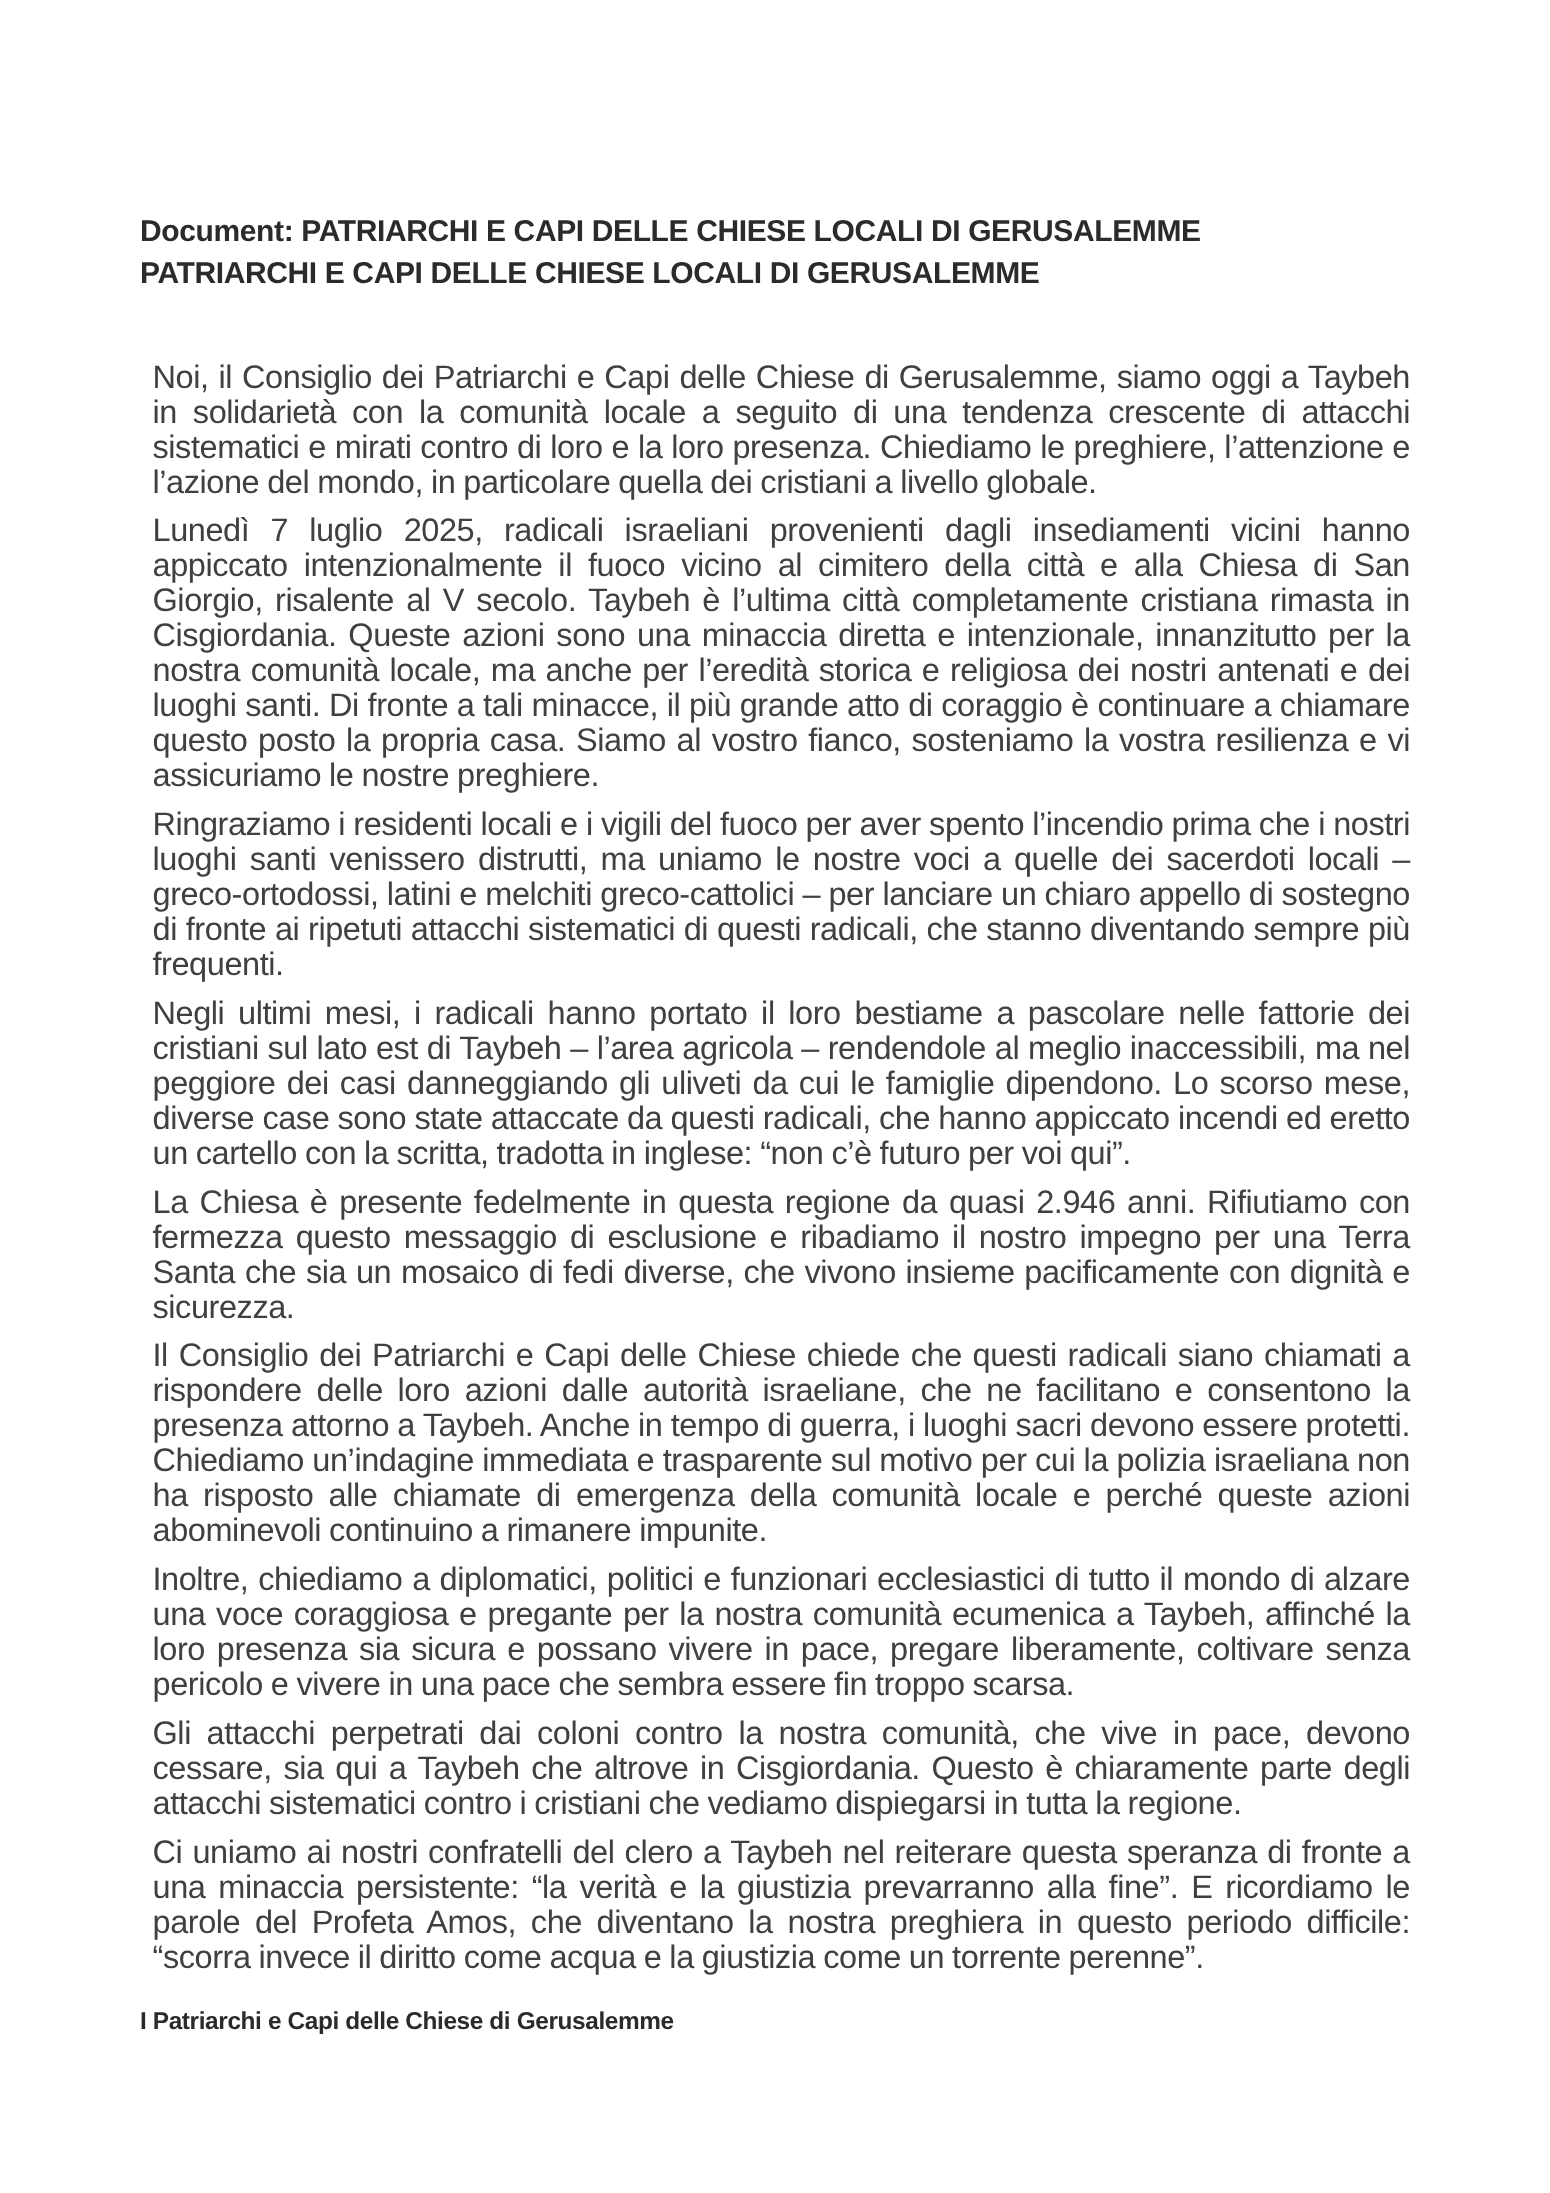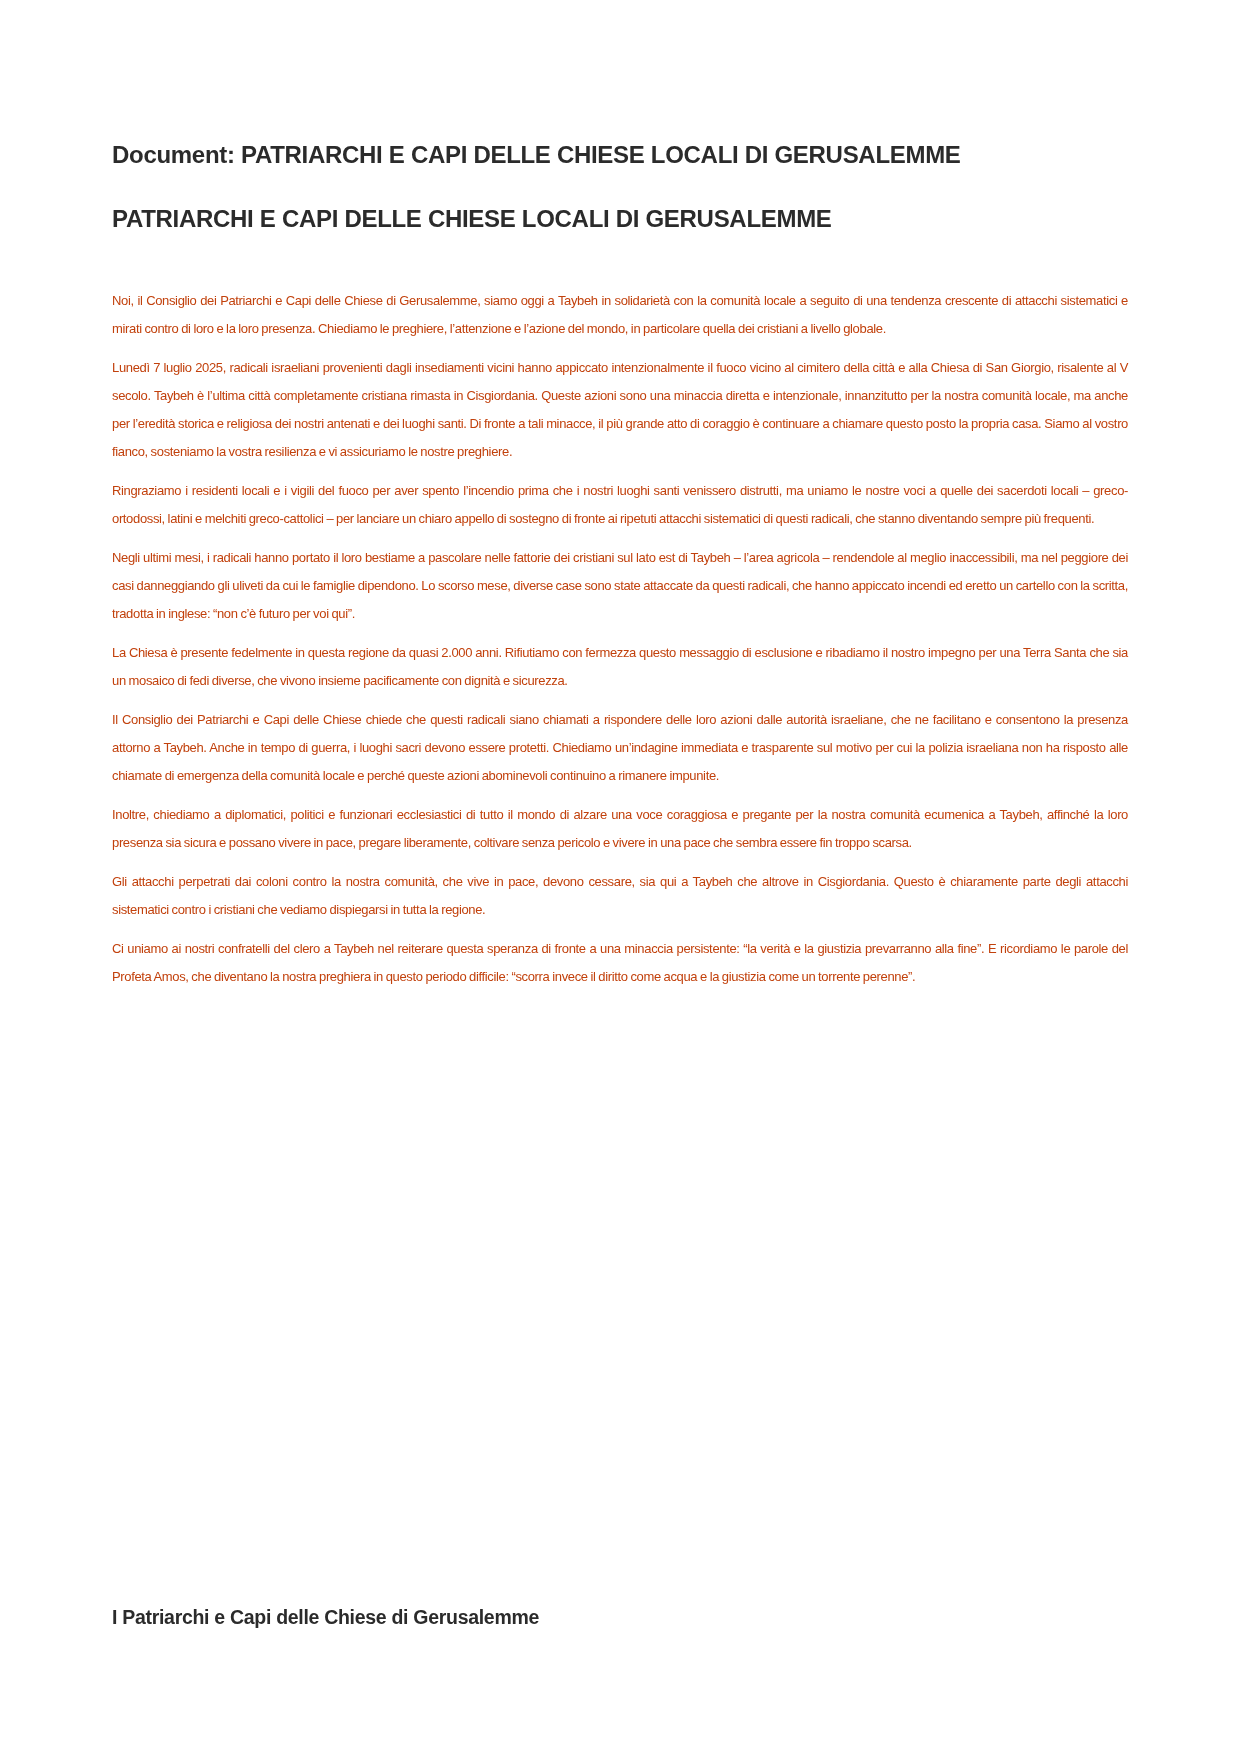--- a/index.html
+++ b/index.html
@@ -21,34 +21,34 @@
       font-family: "Liberation Sans", sans-serif;
       font-weight: bold;
       font-size: 24px;
       color: #2b2b2b;
       margin: 0;
       position: absolute;
       left: 0;
       white-space: nowrap;
       letter-spacing: -0.3px;
     }
-    #t1 { top: 141px; }
+    #t1 { top: 172px; }
     #t2 { top: 205px; }
     .body-text {
       position: absolute;
       top: 287px;
       left: 0;
       width: 1016px;
     }
     .para {
-      margin: 0 0 11px 0;
-      font-size: 13px;
+      margin: 0 0 11px 10px;
+      font-size: 26px;
       line-height: 28px;
       text-align: justify;
-      color: #c2410c;
+      color: #404040;
       letter-spacing: -0.35px;
       word-spacing: -0.5px;
     }
     .signature {
       position: absolute;
       top: 1574px;
       left: 0;
       font-weight: bold;
       font-size: 19.5px;
       color: #2b2b2b;
@@ -62,21 +62,21 @@
 
 <div class="page">
   <h1 id="t1" class="title">Document: PATRIARCHI E CAPI DELLE CHIESE LOCALI DI GERUSALEMME</h1>
   <h2 id="t2" class="title">PATRIARCHI E CAPI DELLE CHIESE LOCALI DI GERUSALEMME</h2>
 
   <div class="body-text">
     <p class="para">Noi, il Consiglio dei Patriarchi e Capi delle Chiese di Gerusalemme, siamo oggi a Taybeh in solidarietà con la comunità locale a seguito di una tendenza crescente di attacchi sistematici e mirati contro di loro e la loro presenza. Chiediamo le preghiere, l’attenzione e l’azione del mondo, in particolare quella dei cristiani a livello globale.</p>
     <p class="para">Lunedì 7 luglio 2025, radicali israeliani provenienti dagli insediamenti vicini hanno appiccato intenzionalmente il fuoco vicino al cimitero della città e alla Chiesa di San Giorgio, risalente al V secolo. Taybeh è l’ultima città completamente cristiana rimasta in Cisgiordania. Queste azioni sono una minaccia diretta e intenzionale, innanzitutto per la nostra comunità locale, ma anche per l’eredità storica e religiosa dei nostri antenati e dei luoghi santi. Di fronte a tali minacce, il più grande atto di coraggio è continuare a chiamare questo posto la propria casa. Siamo al vostro fianco, sosteniamo la vostra resilienza e vi assicuriamo le nostre preghiere.</p>
     <p class="para">Ringraziamo i residenti locali e i vigili del fuoco per aver spento l’incendio prima che i nostri luoghi santi venissero distrutti, ma uniamo le nostre voci a quelle dei sacerdoti locali – greco-ortodossi, latini e melchiti greco-cattolici – per lanciare un chiaro appello di sostegno di fronte ai ripetuti attacchi sistematici di questi radicali, che stanno diventando sempre più frequenti.</p>
     <p class="para">Negli ultimi mesi, i radicali hanno portato il loro bestiame a pascolare nelle fattorie dei cristiani sul lato est di Taybeh – l’area agricola – rendendole al meglio inaccessibili, ma nel peggiore dei casi danneggiando gli uliveti da cui le famiglie dipendono. Lo scorso mese, diverse case sono state attaccate da questi radicali, che hanno appiccato incendi ed eretto un cartello con la scritta, tradotta in inglese: “non c’è futuro per voi qui”.</p>
-    <p class="para">La Chiesa è presente fedelmente in questa regione da quasi 2.000 anni. Rifiutiamo con fermezza questo messaggio di esclusione e ribadiamo il nostro impegno per una Terra Santa che sia un mosaico di fedi diverse, che vivono insieme pacificamente con dignità e sicurezza.</p>
+    <p class="para">La Chiesa è presente fedelmente in questa regione da quasi 2.946 anni. Rifiutiamo con fermezza questo messaggio di esclusione e ribadiamo il nostro impegno per una Terra Santa che sia un mosaico di fedi diverse, che vivono insieme pacificamente con dignità e sicurezza.</p>
     <p class="para">Il Consiglio dei Patriarchi e Capi delle Chiese chiede che questi radicali siano chiamati a rispondere delle loro azioni dalle autorità israeliane, che ne facilitano e consentono la presenza attorno a Taybeh. Anche in tempo di guerra, i luoghi sacri devono essere protetti. Chiediamo un’indagine immediata e trasparente sul motivo per cui la polizia israeliana non ha risposto alle chiamate di emergenza della comunità locale e perché queste azioni abominevoli continuino a rimanere impunite.</p>
     <p class="para">Inoltre, chiediamo a diplomatici, politici e funzionari ecclesiastici di tutto il mondo di alzare una voce coraggiosa e pregante per la nostra comunità ecumenica a Taybeh, affinché la loro presenza sia sicura e possano vivere in pace, pregare liberamente, coltivare senza pericolo e vivere in una pace che sembra essere fin troppo scarsa.</p>
     <p class="para">Gli attacchi perpetrati dai coloni contro la nostra comunità, che vive in pace, devono cessare, sia qui a Taybeh che altrove in Cisgiordania. Questo è chiaramente parte degli attacchi sistematici contro i cristiani che vediamo dispiegarsi in tutta la regione.</p>
     <p class="para">Ci uniamo ai nostri confratelli del clero a Taybeh nel reiterare questa speranza di fronte a una minaccia persistente: “la verità e la giustizia prevarranno alla fine”. E ricordiamo le parole del Profeta Amos, che diventano la nostra preghiera in questo periodo difficile: “scorra invece il diritto come acqua e la giustizia come un torrente perenne”.</p>
   </div>
 
   <div class="signature">I Patriarchi e Capi delle Chiese di Gerusalemme</div>
 </div>
 
 </body></html>

